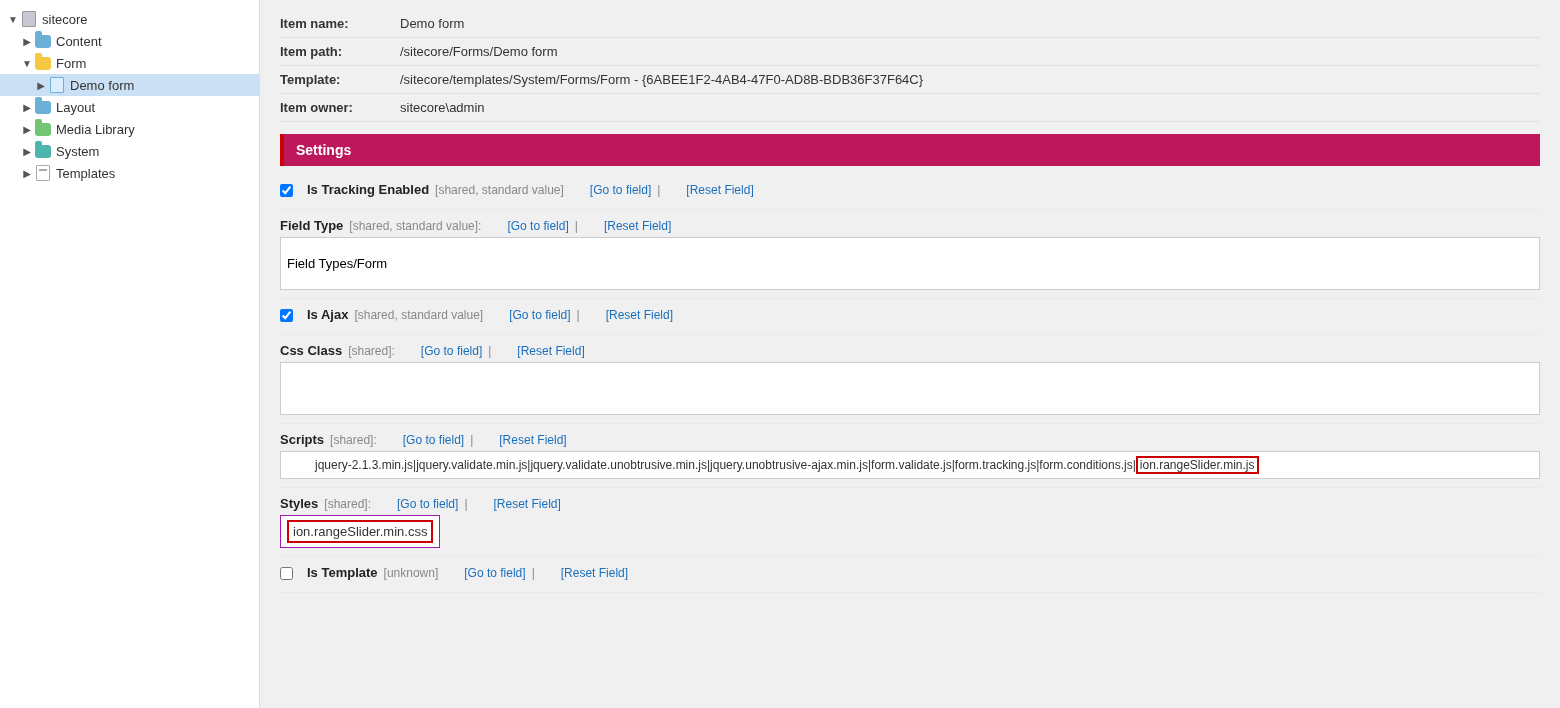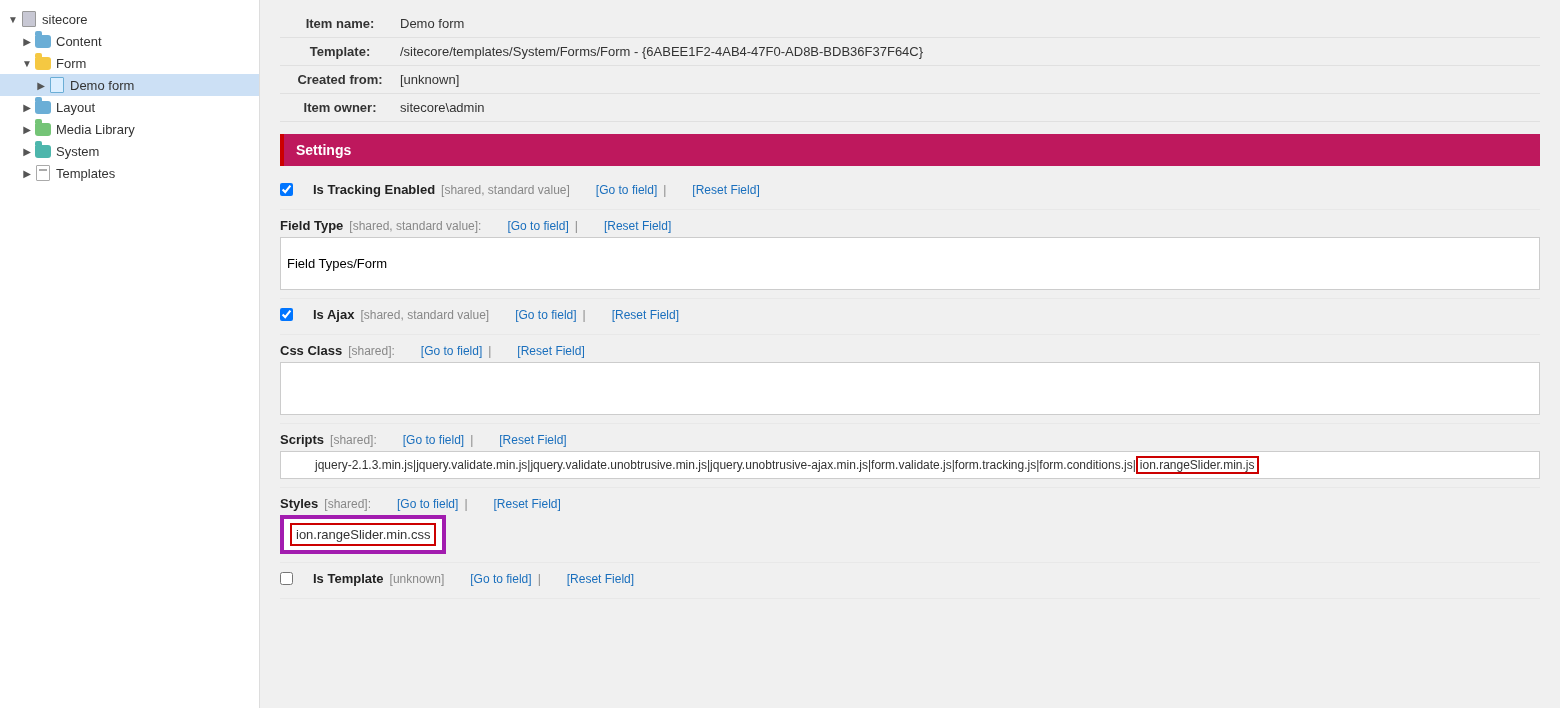--- a/index.html
+++ b/index.html
@@ -75,21 +75,20 @@
       background: #f0f0f0;
       padding: 10px 20px 20px 20px;
     }
 
     
     .info-row {
       display: flex;
       align-items: flex-start;
       padding: 6px 0;
       border-bottom: 1px solid #e0e0e0;
-      text-align: center;
     }
     .info-label {
       width: 120px;
       font-weight: bold;
       color: #333;
       flex-shrink: 0;
       font-size: 13px;
     }
     .info-value {
       color: #333;
@@ -142,22 +141,22 @@
     .field-input {
       width: 100%;
       border: 1px solid #ccc;
       padding: 18px 6px;
       font-size: 13px;
       background: #fff;
       min-height: 28px;
     }
     .checkbox-row {
       display: flex;
-      align-items: center;
-      gap: 20px;
+      align-items: flex-end;
+      gap: 14px;
     }
     .scripts-value {
       font-size: 12px;
       color: #333;
       word-break: break-all;
       padding-left: 28px;
     }
   </style>
 </head>
 <body>
@@ -230,26 +229,26 @@
 </div>
 
 <div class="main">
   <div class="content-area">
 
     <div class="info-row">
       <span class="info-label">Item name:</span>
       <span class="info-value">Demo form</span>
     </div>
     <div class="info-row">
+      <span class="info-label">Item path:</span>
+      <span class="info-value">/sitecore/Forms/Demo form</span>
+    </div>
+    <div class="info-row">
       <span class="info-label">Template:</span>
       <span class="info-value">/sitecore/templates/System/Forms/Form - {6ABEE1F2-4AB4-47F0-AD8B-BDB36F37F64C}</span>
-    </div>
-    <div class="info-row">
-      <span class="info-label">Created from:</span>
-      <span class="info-value">[unknown]</span>
     </div>
     <div class="info-row">
       <span class="info-label">Item owner:</span>
       <span class="info-value">sitecore\admin</span>
     </div>
 
     <div class="section-header">
       <span>Settings</span>
     </div>
 
@@ -316,21 +315,21 @@
     </div>
 
     <div class="field-row">
       <div class="field-label-row">
         <span class="field-name">Styles</span>
         <span class="field-meta">[shared]:</span>
         <a class="field-link">[Go to field]</a>
         <span class="field-separator">|</span>
         <a class="field-link">[Reset Field]</a>
       </div>
-      <div style="padding:4px 6px; background:#fff; border:4px solid #a21caf; min-height:28px; display:inline-flex; align-items:flex-start;">
+      <div style="padding:4px 6px; background:#fff; border:1px solid #a21caf; min-height:28px; display:inline-flex; align-items:flex-start;">
         <span style="border:2px solid #c00; padding:2px 4px; font-size:13px;">ion.rangeSlider.min.css</span>
       </div>
     </div>
 
     <div class="field-row">
       <div class="field-label-row">
         <div class="checkbox-row">
           <input type="checkbox" style="">
           <span class="field-name">Is Template</span>
         </div>

